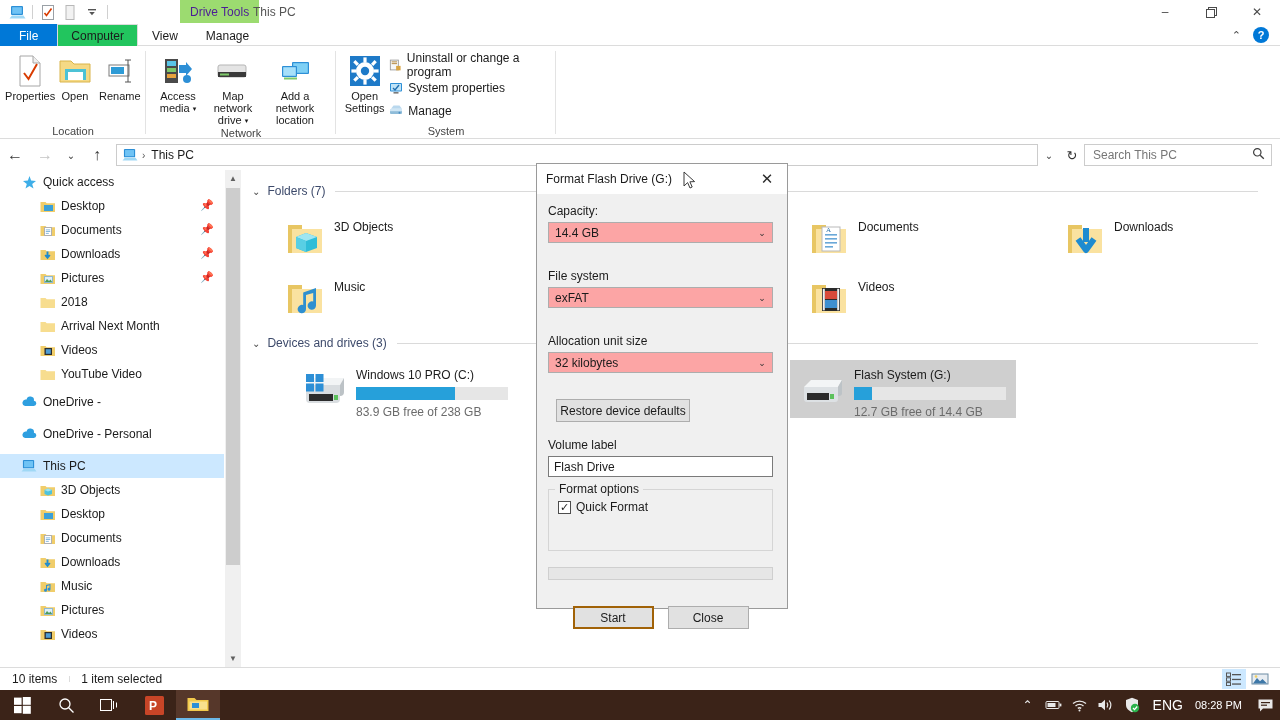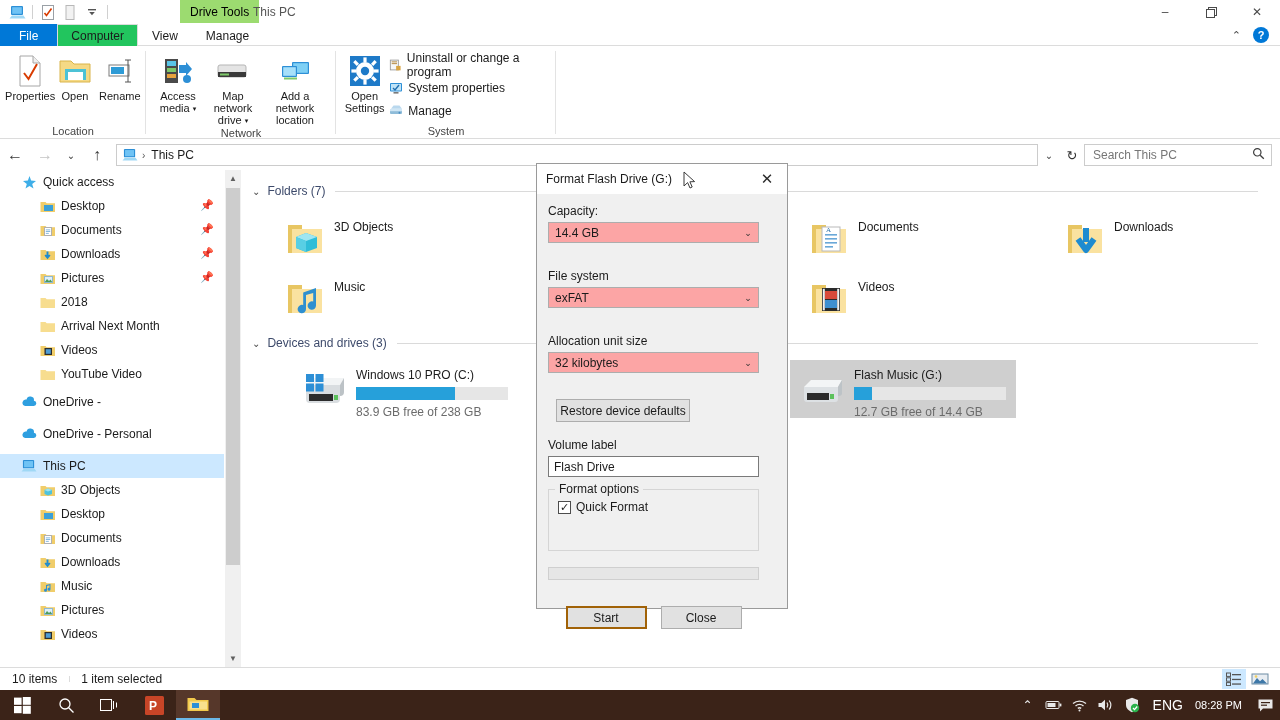--- a/index.html
+++ b/index.html
@@ -20,21 +20,21 @@
     background: #ffffff;
     display: flex; align-items: center;
   }
   .qat { display: flex; align-items: center; gap: 0; padding-left: 6px; height: 24px; }
   .qat-ico {
     width: 22px; height: 22px; display: flex; align-items: center; justify-content: center;
   }
   .qat-sep { width: 1px; height: 14px; background: #d0d0d0; margin: 0 4px; }
   .ctx-tab {
     position: absolute; left: 180px; top: 0; height: 23px;
-    background: #9cdb70; color: #000000;
+    background: #9cdb70; color: #4c1d95;
     font-size: 12px; padding: 0 10px; display: flex; align-items: center;
   }
   .win-title {
     position: absolute; left: 253px; top: 0; height: 23px;
     display: flex; align-items: center; color: #555; font-size: 12px;
   }
   .wincontrols { position: absolute; right: 0; top: 0; display: flex; height: 24px; }
   .wc {
     width: 46px; height: 24px; display: flex; align-items: center; justify-content: center;
     color: #4a4a4a;
@@ -210,21 +210,21 @@
     box-shadow: 0 0 0 0 rgba(0,0,0,0.0);
   }
   .dlg-title {
     height: 30px; background: #fff; display: flex; align-items: center;
     padding-left: 9px; font-size: 12px; color: #1b1b1b; position: relative;
   }
   .dlg-close {
     position: absolute; right: 0; top: 0; width: 40px; height: 30px;
     display: flex; align-items: center; justify-content: center; color: #2a2a2a; font-size: 15px;
   }
-  .dlg-body { padding: 10px 28px 0 11px; }
+  .dlg-body { padding: 10px 14px 0 11px; }
   .dlg-label { font-size: 12px; color: #1b1b1b; margin-bottom: 4px; }
   .dlg-combo {
     height: 21px; background: #fca5a5; border: 1px solid #adadad;
     display: flex; align-items: center; padding: 0 0 0 6px; font-size: 12px;
     margin-bottom: 26px; position: relative;
   }
   .dlg-combo .cv { flex: 1; }
   .dlg-combo .arw { width: 20px; text-align: center; color: #333; font-size: 9px; }
   .dlg-btn {
     height: 23px; background: #e1e1e1; border: 1px solid #adadad;
@@ -788,21 +788,21 @@
         <span class="dico">
           <svg width="52" height="42" viewBox="0 0 52 42">
             <path d="M6 18 h34 v12 a3 3 0 0 1 -3 3 H9 a3 3 0 0 1 -3 -3 Z" fill="#dde1e4"></path>
             <path d="M6 18 L13 11 h31 l-4 7 Z" fill="#f3f5f6"></path>
             <path d="M40 18 L44 11 v13 a3 3 0 0 1 -3 3 h-1 Z" fill="#bdc3c7"></path>
             <rect x="9" y="24" width="22" height="7" fill="#2b2b2b"></rect>
             <rect x="32" y="25" width="4" height="5" fill="#5cc15c"></rect>
           </svg>
         </span>
         <div class="drive-meta">
-          <div class="drive-name">Flash Music (G:)</div>
+          <div class="drive-name">Flash System (G:)</div>
           <div class="drive-bar">
             <div class="fill" style="width:12%"></div>
           </div>
           <div class="drive-free">12.7 GB free of 14.4 GB</div>
         </div>
       </div>
     </div>
   </div>
 
   <div class="statusbar">

